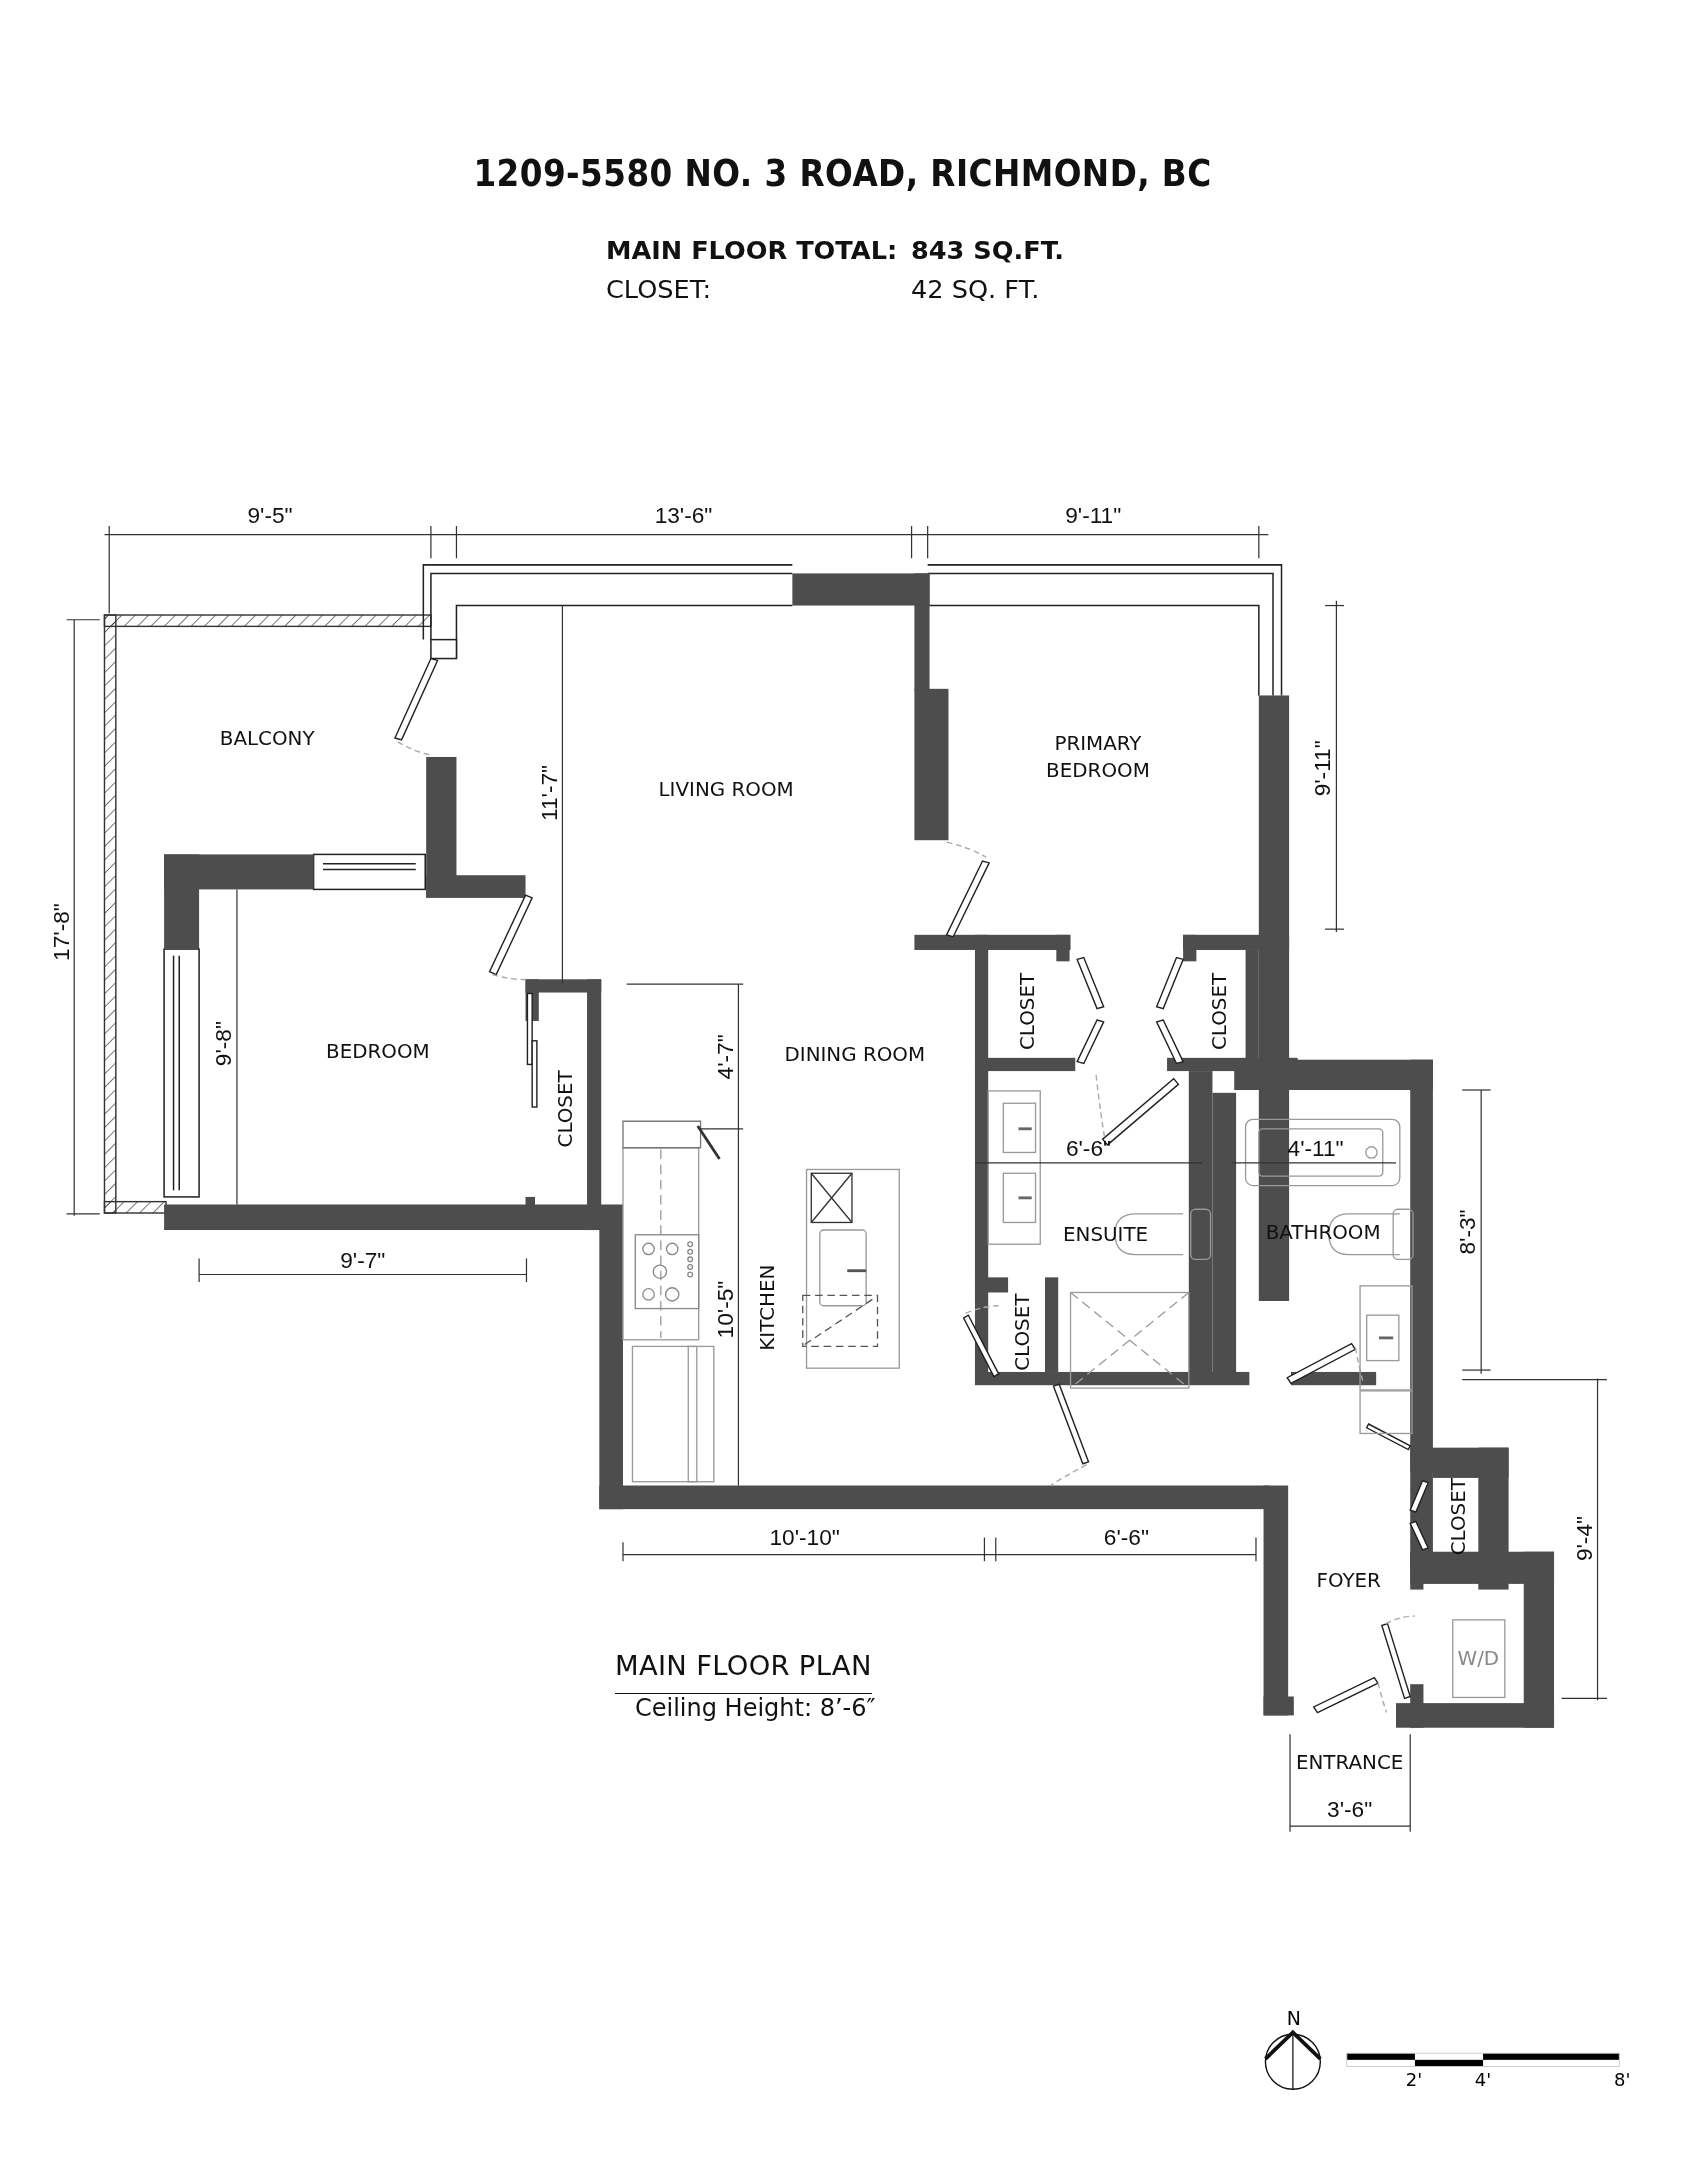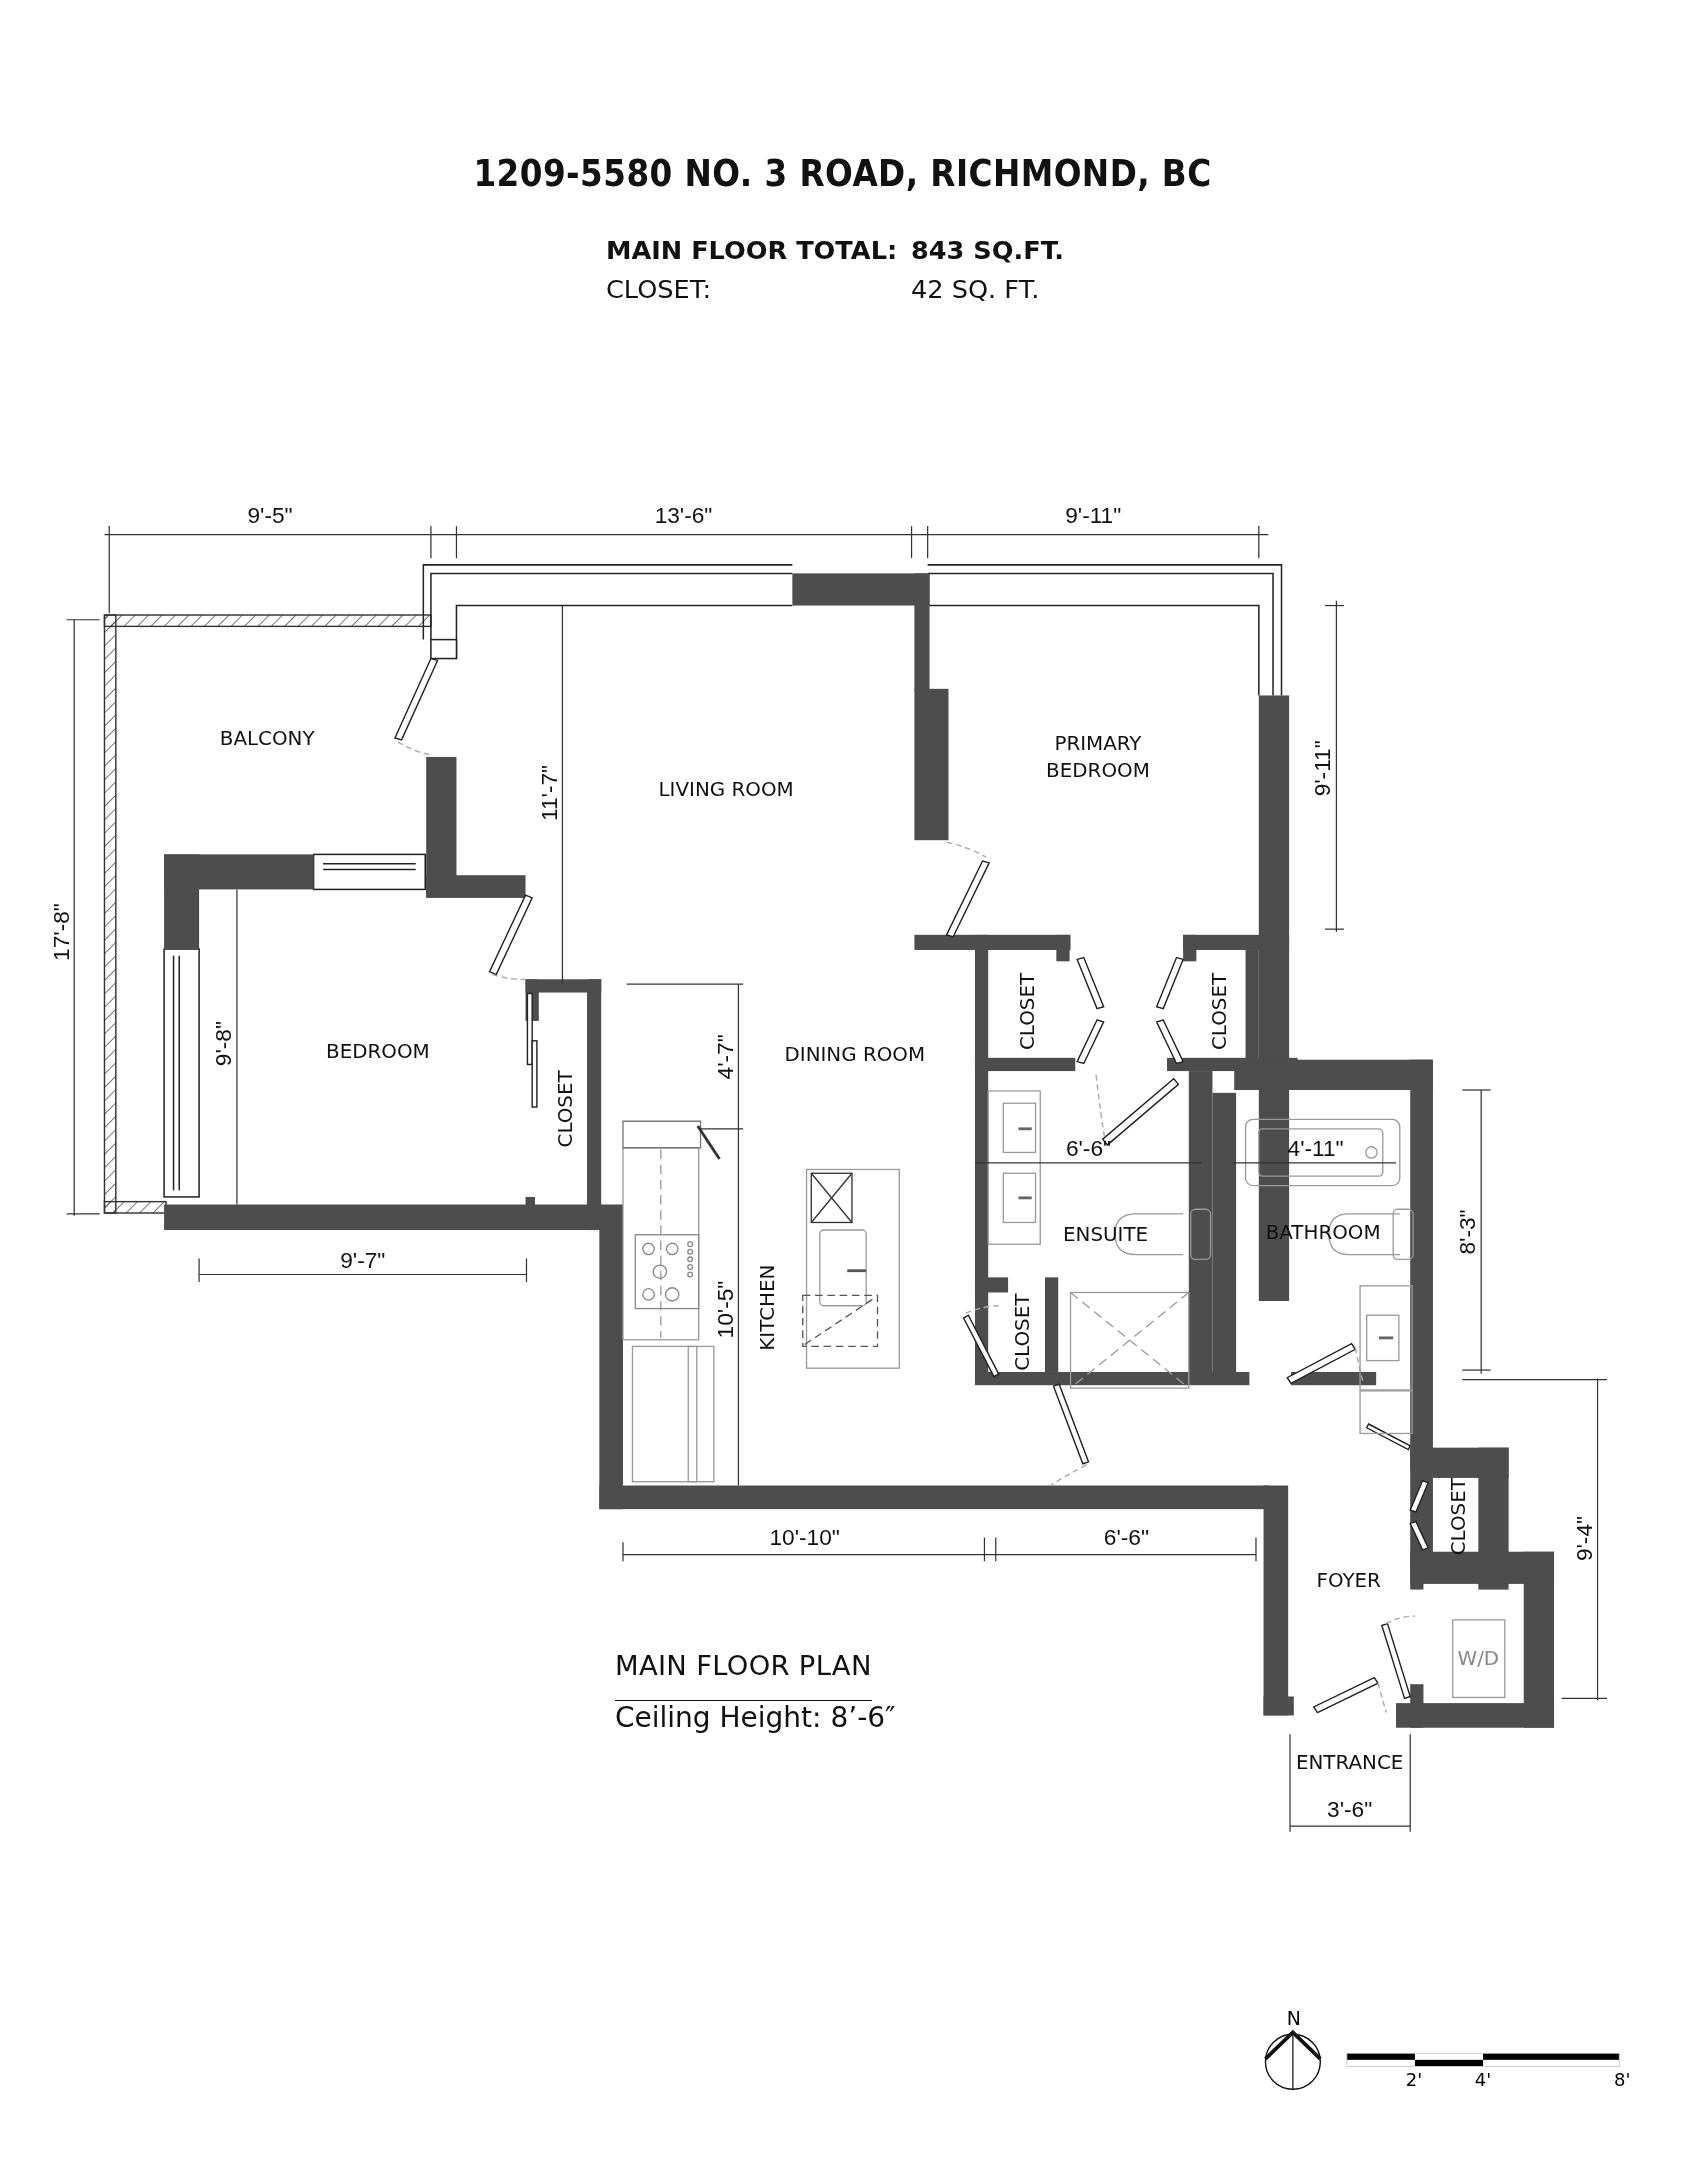--- a/index.html
+++ b/index.html
@@ -7,22 +7,22 @@
   .title{position:absolute;left:0;width:1685px;top:151px;text-align:center;font-size:38px;font-weight:bold;letter-spacing:0.5px;font-family:"DejaVu Sans",sans-serif;transform:scaleX(0.86);}
   .area{position:absolute;left:594px;font-size:25.6px;font-family:"DejaVu Sans",sans-serif;}
   .area .lbl{position:absolute;left:12px;white-space:nowrap;}
   .area .val{position:absolute;left:317px;width:232px;white-space:nowrap;}
   .area.total{top:235px;font-weight:bold;}
   .area.balc{top:274px;}
   svg#plan{position:absolute;left:0;top:0;}
   .room{font-family:"DejaVu Sans",sans-serif;font-size:21px;fill:#111;}
   .dim{font-family:"Liberation Sans",sans-serif;font-size:24px;fill:#111;}
   .planlabel{position:absolute;left:615px;top:1650px;font-family:"DejaVu Sans",sans-serif;}
-  .planlabel .main{font-size:27.4px;letter-spacing:0.3px;border-bottom:1.9px solid #111;padding-bottom:19px;display:inline-block;}
-  .planlabel .sub{font-size:28px;display:block;margin-top:0px;}
+  .planlabel .main{font-size:27.4px;letter-spacing:0.3px;border-bottom:1.9px solid #111;padding-bottom:12px;display:inline-block;}
+  .planlabel .sub{font-size:24px;display:block;margin-top:0px;margin-left:20px;}
 </style>
 </head>
 <body>
 
 <div class="title">1209-5580 NO. 3 ROAD, RICHMOND, BC</div>
 
 <div class="area total">
   <span class="lbl">MAIN FLOOR TOTAL:</span>
   <span class="val">843 SQ.FT.</span>
 </div>

